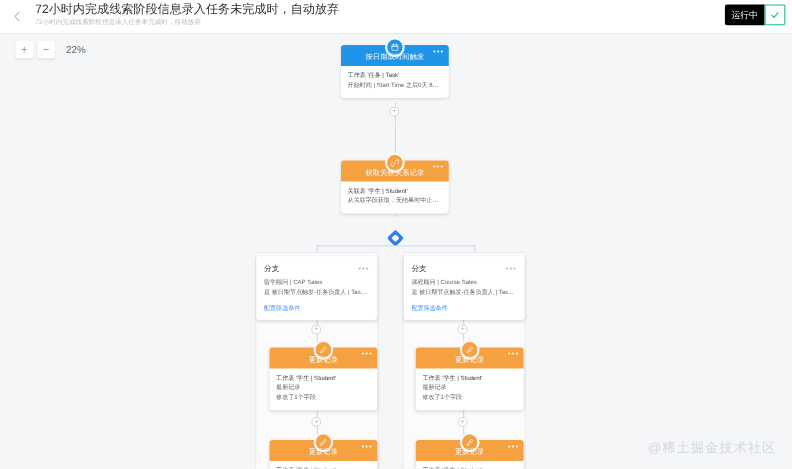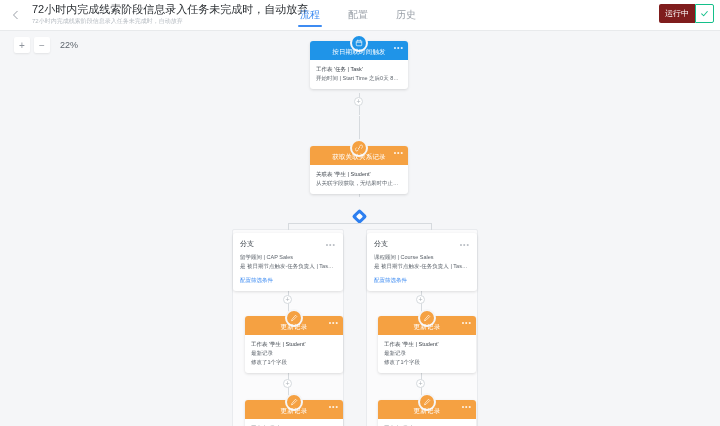--- a/index.html
+++ b/index.html
@@ -34,21 +34,21 @@
     font-size:10px;color:#9aa0a8;line-height:30px;cursor:pointer;position:relative;
   }
   .tab.active{color:#3d8bf2;}
   .tab.active:after{
     content:"";position:absolute;left:-2px;right:-2px;bottom:3px;height:2px;background:#3d8bf2;border-radius:1px;
   }
   .status-wrap{
     position:absolute;right:6px;top:4px;display:flex;align-items:center;height:19px;
   }
   .status-badge{
-    background:#7f1d1d;color:#fff;font-size:8px;
+    background:#000000;color:#fff;font-size:8px;
     padding:0 6px;height:19px;line-height:19px;border-radius:2px 0 0 2px;white-space:nowrap;cursor:pointer;
   }
   .status-check{
     width:19px;height:19px;background:#fff;border:1px solid #14c08a;
     border-radius:0 2px 2px 0;box-sizing:border-box;
     display:flex;align-items:center;justify-content:center;color:#14c08a;font-size:10px;cursor:pointer;
   }
 
   
   .canvas{
@@ -153,25 +153,20 @@
   <div class="back-btn">
     <svg width="10" height="10" viewBox="0 0 16 16">
       <path d="M10 2 L4 8 L10 14" fill="none" stroke="#8a9099" stroke-width="1.4" stroke-linecap="round" stroke-linejoin="round"></path>
     </svg>
   </div>
   <div class="title-wrap">
     <div class="page-title">72小时内完成线索阶段信息录入任务未完成时，自动放弃</div>
     <div class="page-subtitle">72小时内完成线索阶段信息录入任务未完成时，自动放弃</div>
   </div>
 
-  <div class="tabs">
-    <div class="tab active">流程</div>
-    <div class="tab">配置</div>
-    <div class="tab">历史</div>
-  </div>
 
   <div class="status-wrap">
     <div class="status-badge">运行中</div>
     <div class="status-check">
       <svg width="9" height="9" viewBox="0 0 16 16">
         <path d="M3 8.5 L6.5 12 L13 4.5" fill="none" stroke="#14c08a" stroke-width="1.8" stroke-linecap="round" stroke-linejoin="round"></path>
       </svg>
     </div>
   </div>
 </div>
@@ -323,13 +318,14 @@
       </div>
       <div class="ttl">更新记录</div>
       <div class="node-more">•••</div>
     </div>
     <div class="node-body">
       <div class="node-line em">工作表 '学生 | Student'</div>
 
     </div>
   </div>
 
+  <div class="watermark">@稀土掘金技术社区</div>
 </div>
 
 </body></html>

